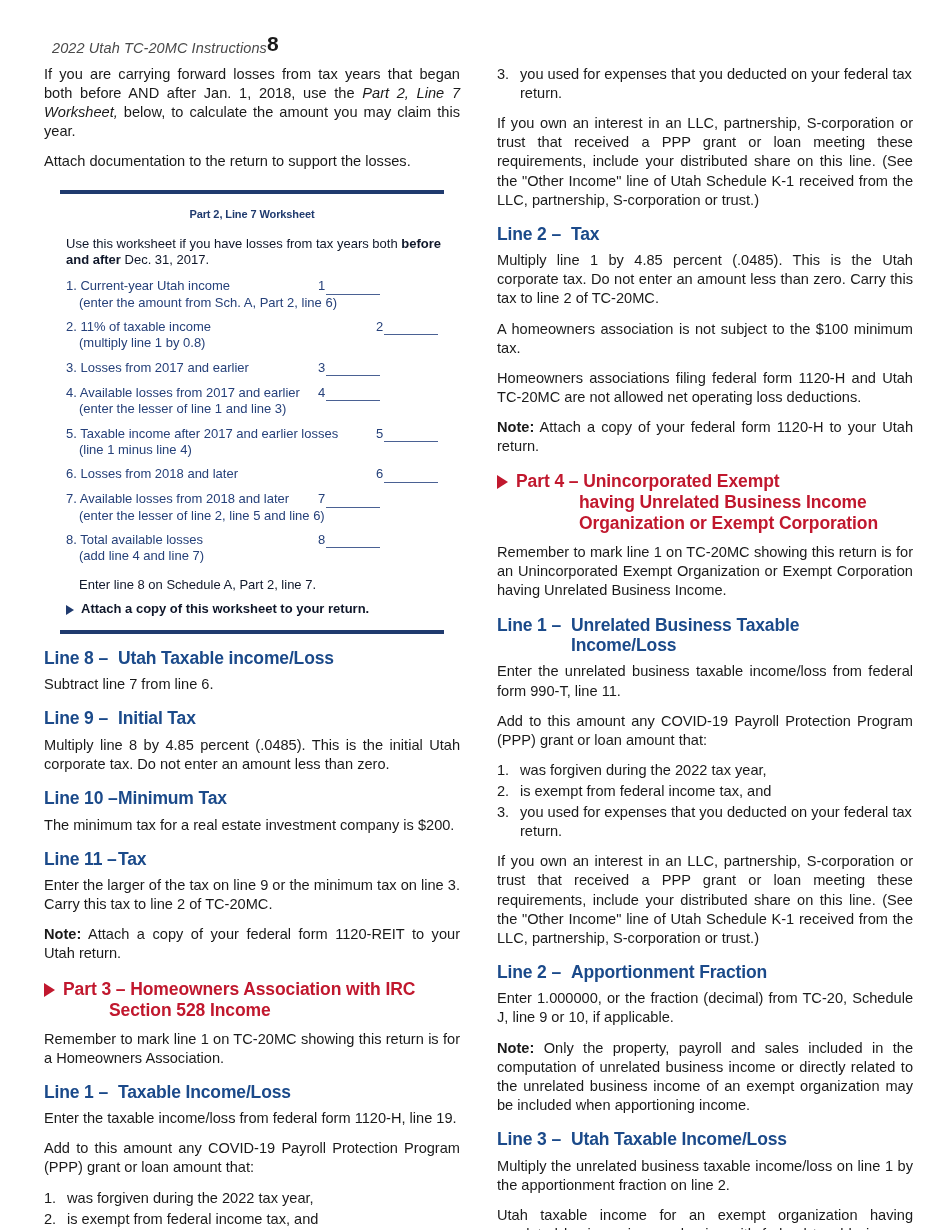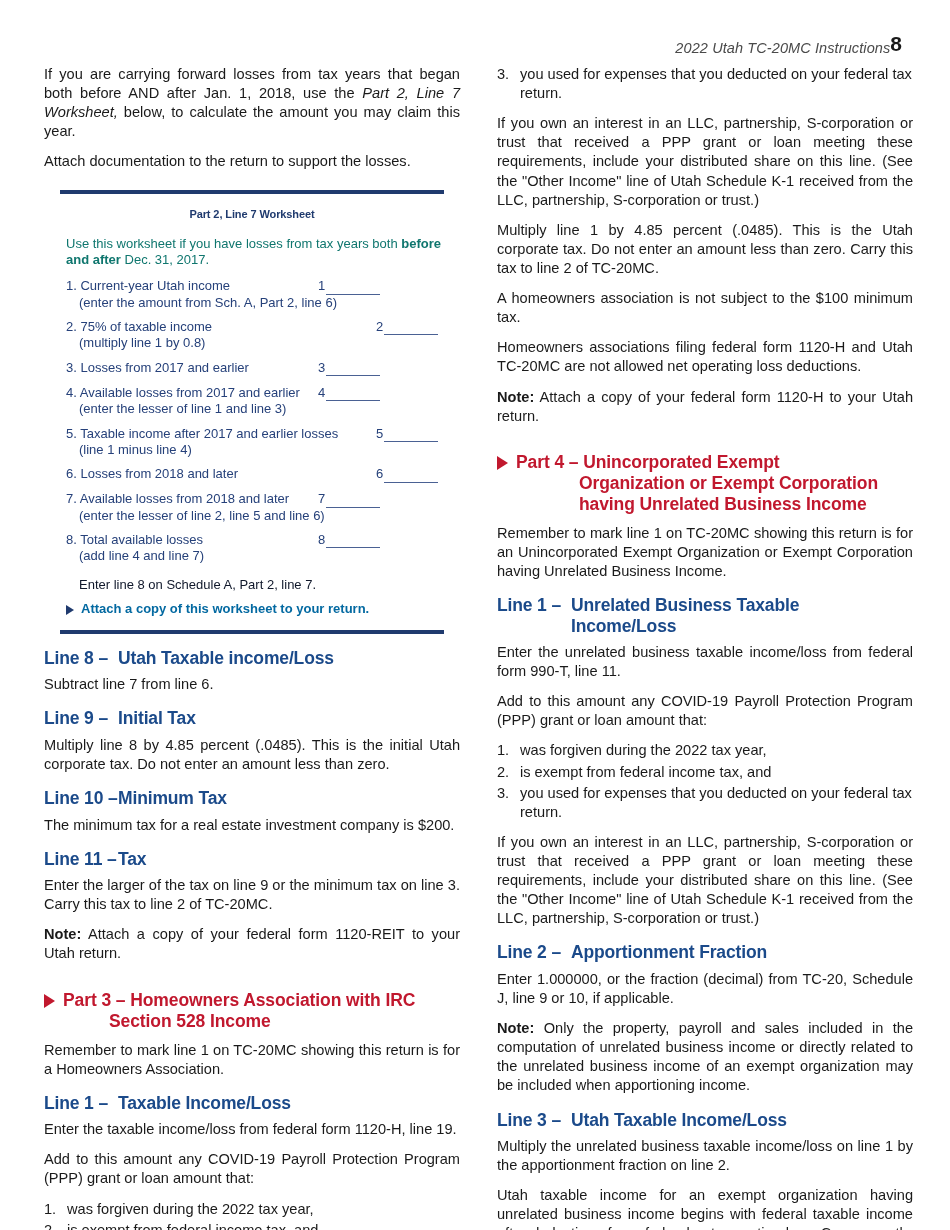--- a/index.html
+++ b/index.html
@@ -17,21 +17,21 @@
     width: 950px;
     height: 1230px;
     position: relative;
     padding: 26px 44px 0 44px;
   }
 
   
   .page-header {
     display: flex;
     align-items: flex-end;
-    justify-content: flex-end;
+    justify-content: flex-start;
     height: 30px;
     padding: 0 4px 0 8px;
   }
   .header-title {
     font-style: italic;
     font-size: 14.5px;
     color: #4a4a4a;
     letter-spacing: 0.1px;
   }
   .page-number {
@@ -88,21 +88,21 @@
   h2.line-head.wrap2 .cont {
     display: block;
     margin-left: 74px;
   }
 
   
   h2.part-head {
     font-size: 17.5px;
     font-weight: bold;
     color: #c1182e;
-    margin: 26px 0 9px 0;
+    margin: 15px 0 9px 0;
     line-height: 1.2;
     display: flex;
     align-items: flex-start;
     letter-spacing: -0.1px;
   }
   h2.part-head .tri {
     flex: 0 0 auto;
     margin-right: 8px;
     margin-top: 4px;
     width: 0; height: 0;
@@ -126,21 +126,21 @@
     text-align: center;
     font-size: 11px;
     font-weight: bold;
     color: #1f3a6e;
     margin: 4px 0 6px 0;
     letter-spacing: -0.1px;
   }
   .ws-intro {
     font-size: 13px;
     line-height: 1.26;
-    color: #0f766e;
+    color: #0f172a;
     margin: 16px 0 10px 0;
     padding: 0 2px 0 6px;
   }
   .ws-rows { padding-left: 6px; }
   .ws-row {
     position: relative;
     font-size: 13px;
     line-height: 1.26;
     color: #26417a;
     margin-bottom: 8px;
@@ -170,21 +170,21 @@
     font-size: 13px;
     color: #0f172a;
     padding-left: 19px;
     margin: 12px 0 9px 0;
   }
   .ws-attach {
     display: flex;
     align-items: flex-start;
     font-size: 13px;
     font-weight: bold;
-    color: #0369a1;
+    color: #0f172a;
     padding-left: 6px;
     margin-bottom: 6px;
   }
   .ws-attach .tri-sm {
     flex: 0 0 auto;
     margin-right: 7px;
     margin-top: 4px;
     width: 0; height: 0;
     border-top: 5px solid transparent;
     border-bottom: 5px solid transparent;
@@ -218,21 +218,21 @@
           <div class="ws-row pos-a">
             <span class="rlabel">1. Current-year Utah income</span>
             <span class="rsub">(enter the amount from Sch. A, Part 2, line 6)</span>
             <span class="fieldwrap">
               <span class="fnum">1</span>
               <span class="fline"></span>
             </span>
           </div>
 
           <div class="ws-row pos-b">
-            <span class="rlabel">2. 75% of taxable income</span>
+            <span class="rlabel">2. 11% of taxable income</span>
             <span class="rsub">(multiply line 1 by 0.8)</span>
             <span class="fieldwrap">
               <span class="fnum">2</span>
               <span class="fline"></span>
             </span>
           </div>
 
           <div class="ws-row pos-a">
             <span class="rlabel">3. Losses from 2017 and earlier</span>
             <span class="fieldwrap">
@@ -334,28 +334,29 @@
 
       <div class="numlist">
         <div class="numitem">
           <span class="num">3.</span>
           <span class="txt">you used for expenses that you deducted on your federal tax return.</span>
         </div>
       </div>
 
       <p class="body">If you own an interest in an LLC, partnership, S-corporation or trust that received a PPP grant or loan meeting these requirements, include your distributed share on this line. (See the "Other Income" line of Utah Schedule K-1 received from the LLC, partnership, S-corporation or trust.)</p>
 
+      <h2 class="line-head"><span class="lbl">Line 2 –</span><span>Tax</span></h2>
       <p class="body">Multiply line 1 by 4.85 percent (.0485). This is the Utah corporate tax. Do not enter an amount less than zero. Carry this tax to line 2 of TC-20MC.</p>
       <p class="body">A homeowners association is not subject to the $100 minimum tax.</p>
       <p class="body">Homeowners associations filing federal form 1120-H and Utah TC-20MC are not allowed net operating loss deductions.</p>
       <p class="body"><span class="bold">Note:</span><span> Attach a copy of your federal form 1120-H to your Utah return.</span></p>
 
       <h2 class="part-head p4">
         <span class="tri"></span>
-        <span class="ptxt"><span>Part 4 – Unincorporated Exempt</span><span class="l2">Organization or Exempt Corporation</span><span class="l2">having Unrelated Business Income</span></span>
+        <span class="ptxt"><span>Part 4 – Unincorporated Exempt</span><span class="l2">having Unrelated Business Income</span><span class="l2">Organization or Exempt Corporation</span></span>
       </h2>
       <p class="body">Remember to mark line 1 on TC-20MC showing this return is for an Unincorporated Exempt Organization or Exempt Corporation having Unrelated Business Income.</p>
 
       <h2 class="line-head wrap2"><span class="lbl">Line 1 –</span><span>Unrelated Business Taxable</span><span class="cont">Income/Loss</span></h2>
       <p class="body">Enter the unrelated business taxable income/loss from federal form 990-T, line 11.</p>
       <p class="body">Add to this amount any COVID-19 Payroll Protection Program (PPP) grant or loan amount that:</p>
       <div class="numlist">
         <div class="numitem">
           <span class="num">1.</span>
           <span class="txt">was forgiven during the 2022 tax year,</span>

